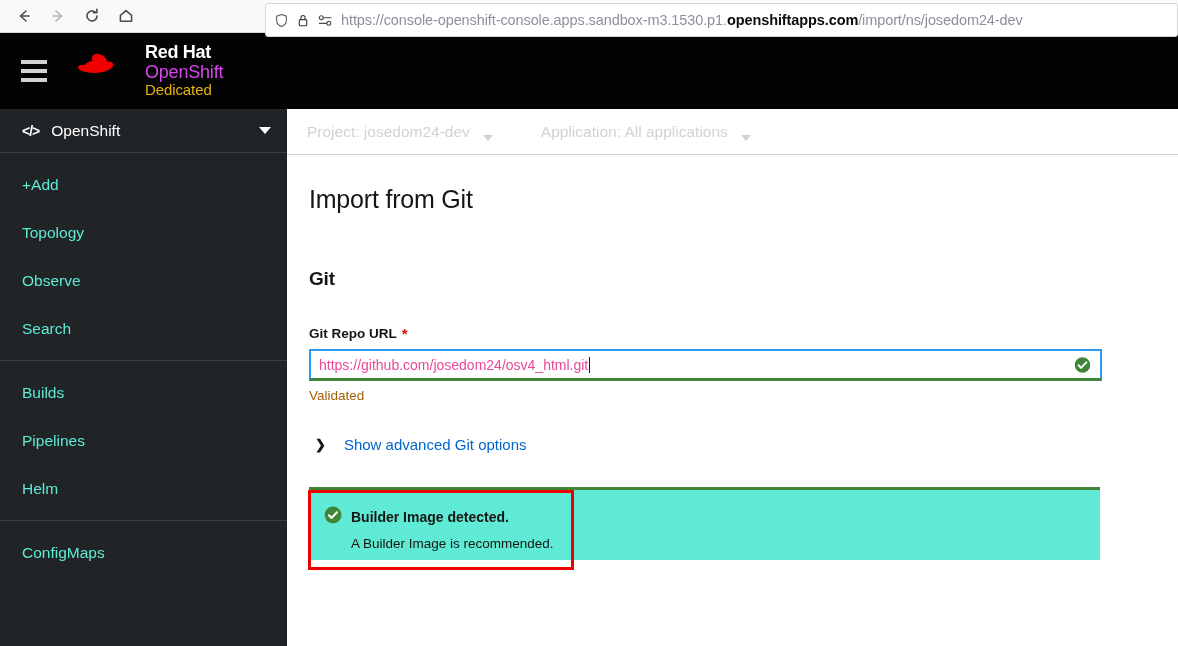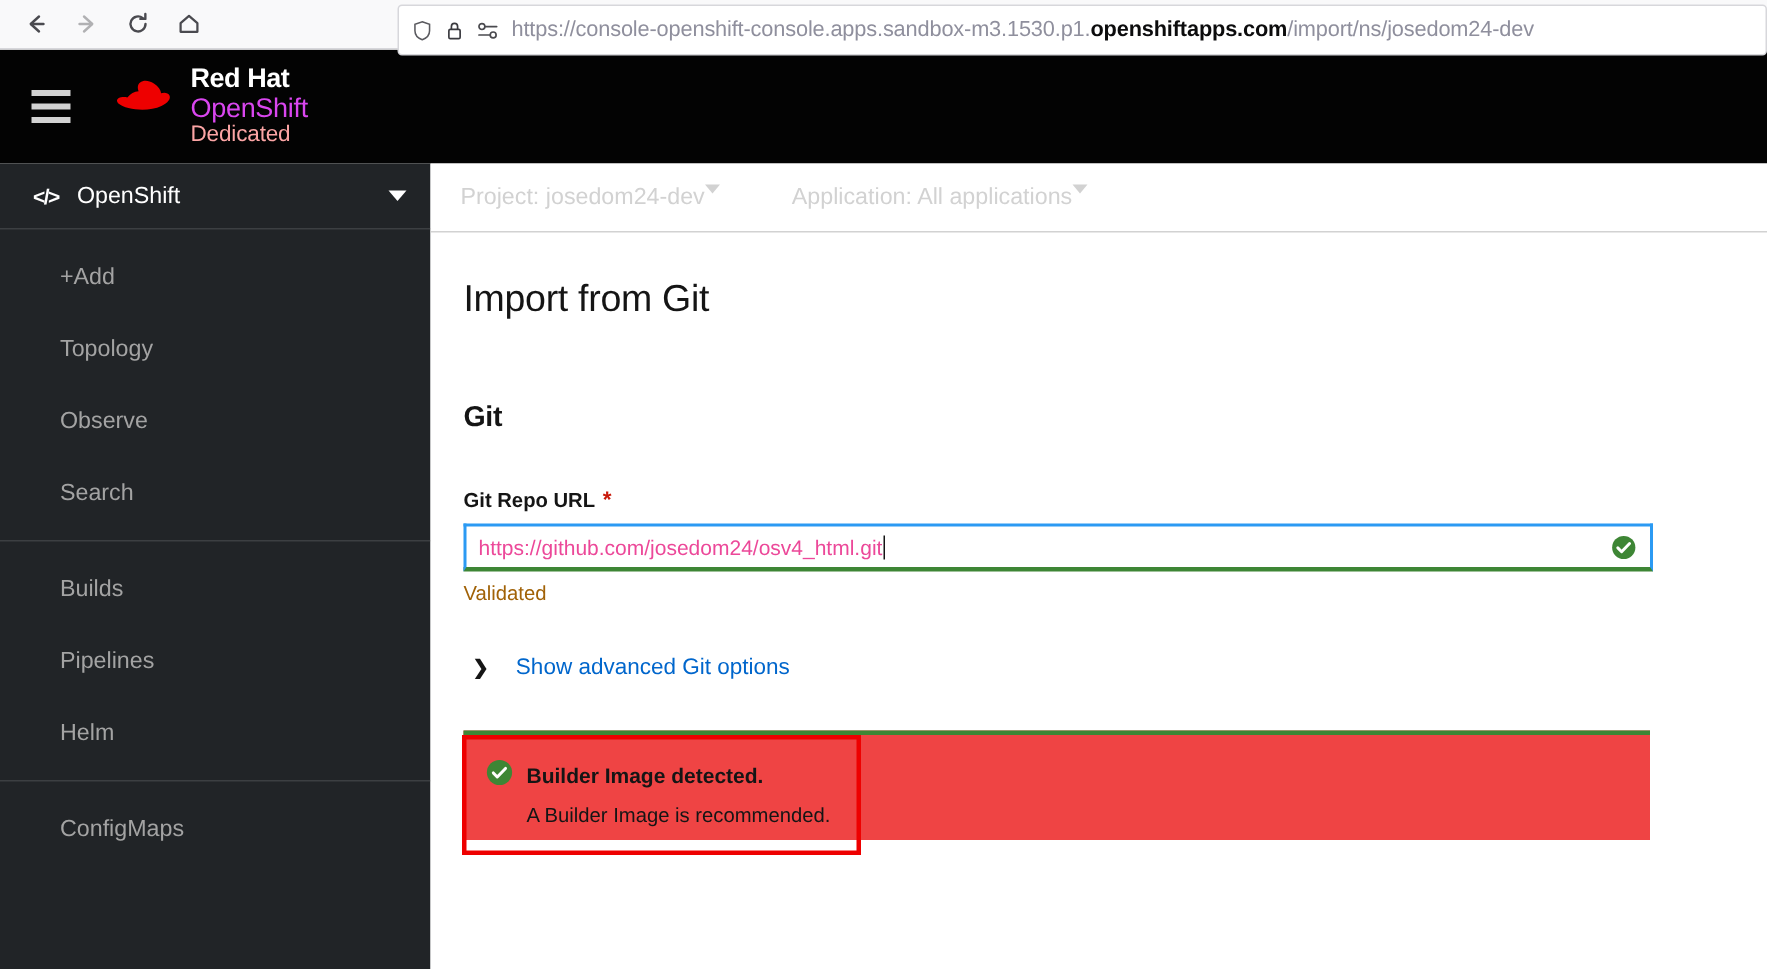--- a/index.html
+++ b/index.html
@@ -58,26 +58,26 @@
   }
   .hamburger {
     width: 40px; height: 40px;
     display: flex; flex-direction: column; justify-content: center;
     align-items: center; gap: 5px;
     margin-right: 18px;
   }
   .hamburger span {
     display: block; width: 26px; height: 4px; background: #d2d2d2;
   }
-  .brand { display: flex; align-items: flex-start; gap: 7px; }
+  .brand { display: flex; align-items: flex-start; gap: 25px; }
   .brand-hat { margin-top: 2px; }
   .brand-text { line-height: 1.08; }
   .brand-l1 { color: #fff; font-size: 18px; font-weight: bold; letter-spacing: -0.3px; }
   .brand-l2 { color: #d946ef; font-size: 18px; letter-spacing: -0.2px; }
-  .brand-l3 { color: #fca5a5; font-size: 15px; letter-spacing: -0.1px; }
+  .brand-l3 { color: #eab308; font-size: 15px; letter-spacing: -0.1px; }
 
   
   .body-wrap { display: flex; height: 537px; }
 
   
   .sidebar {
     width: 287px;
     background: #212427;
     flex: 0 0 287px;
     overflow: hidden;
@@ -94,22 +94,22 @@
   .caret-down {
     width: 0; height: 0;
     border-left: 6px solid transparent;
     border-right: 6px solid transparent;
     border-top: 7px solid #fff;
   }
   .nav-group { padding-top: 8px; }
   .nav-item {
     height: 48px;
     display: flex; align-items: center;
-    padding-left: 40px;
-    color: #a3a3a3;
+    padding-left: 22px;
+    color: #5eead4;
     font-size: 15.5px;
   }
   .nav-divider {
     height: 1px; background: #3c3f42;
     margin: 7px 0 0 0;
   }
 
   
   .main {
     flex: 1;
@@ -118,21 +118,21 @@
     position: relative;
   }
   .project-bar {
     height: 46px;
     display: flex; align-items: center;
     padding-left: 20px;
     gap: 10px;
     border-bottom: 1px solid #d2d2d2;
   }
   .proj-sel, .app-sel {
-    display: flex; align-items: flex-start; 
+    display: flex; align-items: flex-end; gap: 13px;
     color: #d2d2d2;
     font-size: 15.5px;
   }
   .app-sel { margin-left: 38px; }
   .caret-gray {
     width: 0; height: 0;
     border-left: 5px solid transparent;
     border-right: 5px solid transparent;
     border-top: 6px solid #d2d2d2;
   }
@@ -201,21 +201,21 @@
     padding-left: 6px;
   }
   .chev-right { font-size: 13px; color: #151515; font-weight: bold; }
   .adv-link { color: #06c; font-size: 15px; }
 
   
   .alert {
     margin-top: 34px;
     width: 791px;
     height: 73px;
-    background: #ef4444;
+    background: #5eead4;
     border-top: 3px solid #3e8635;
     position: relative;
   }
   .alert-inner { padding: 16px 0 0 15px; }
   .alert-title {
     display: flex; align-items: center; gap: 9px;
     font-size: 14px; font-weight: bold; color: #151515;
   }
   .alert-desc {
     margin-top: 9px;

